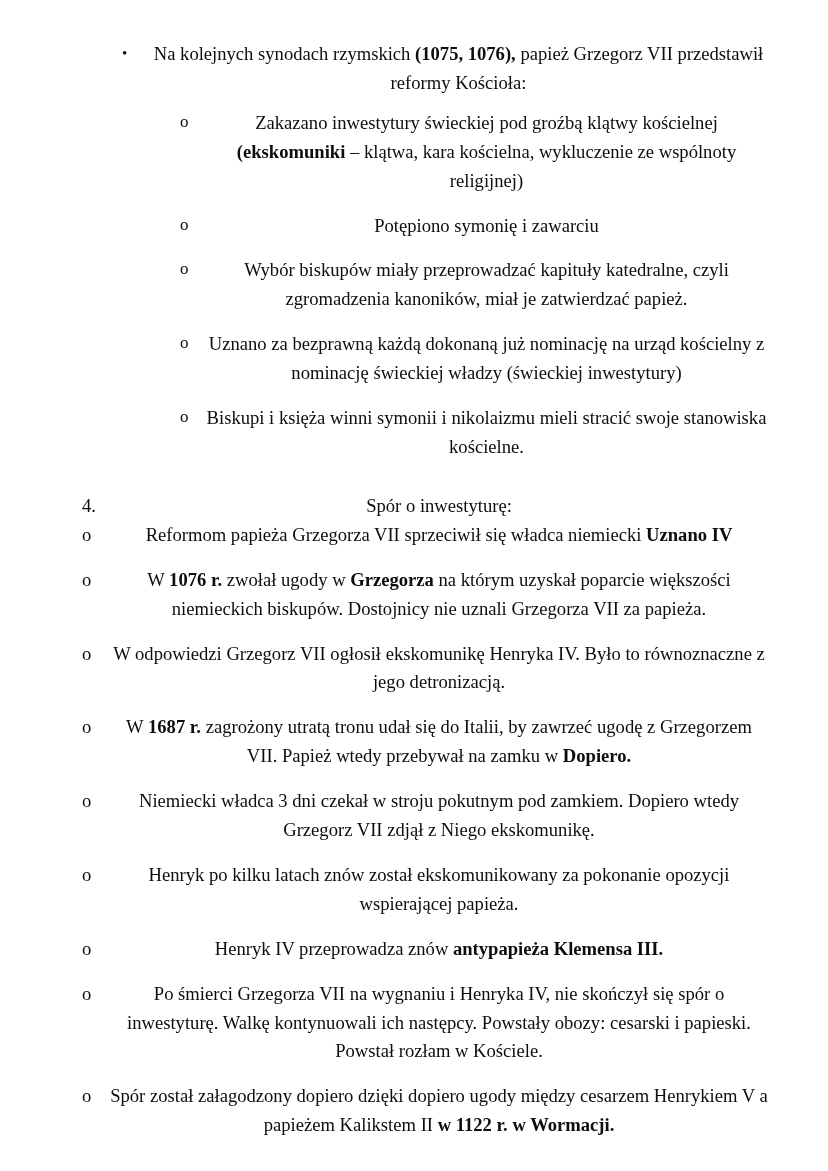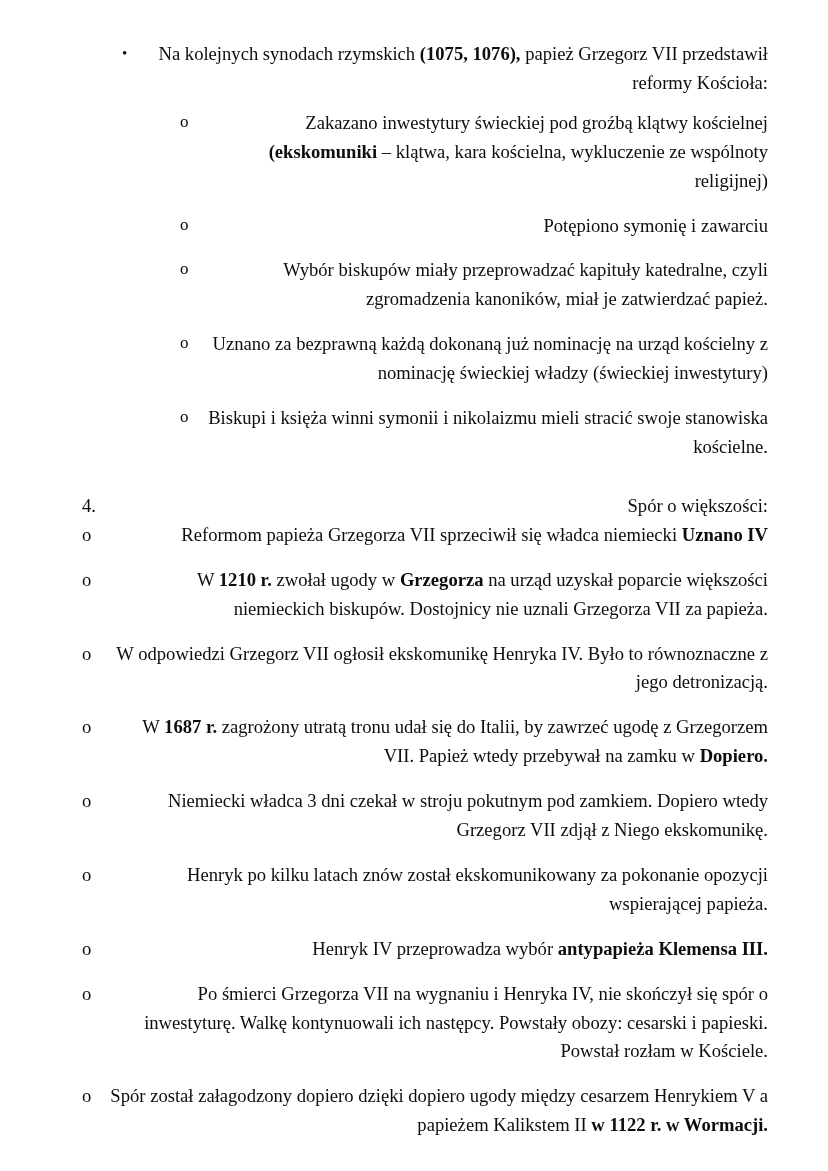--- a/index.html
+++ b/index.html
@@ -35,21 +35,21 @@
   }
   .marker {
     flex: 0 0 auto;
     text-align: left;
     line-height: 1.555;
     user-select: none;
   }
   .body-text {
     flex: 1 1 auto;
     line-height: 1.555;
-    text-align: right;
+    text-align: center;
   }
 
   
   .lvl1 { margin-left: 22px; }
   .lvl1 > .marker { width: 28px; }
 
   
   .lvl-bullet1 { margin-left: 62px; }
   .lvl-bullet1 > .marker { width: 27px; font-size: 15px; line-height: 1.75; }
 
@@ -89,49 +89,49 @@
       <div class="item lvl2 gap-md">
         <span class="marker">o</span>
         <span class="body-text"><span>Uznano za bezprawną każdą dokonaną już nominację na urząd kościelny z nominację świeckiej władzy (świeckiej inwestytury)</span></span>
       </div>
       <div class="item lvl2 gap-md">
         <span class="marker">o</span>
         <span class="body-text"><span>Biskupi i księża winni symonii i nikolaizmu mieli stracić swoje stanowiska kościelne.</span></span>
       </div>
       <div class="item lvl1 gap-xl">
         <span class="marker">4.</span>
-        <span class="body-text"><span>Spór o większości:</span></span>
+        <span class="body-text"><span>Spór o inwestyturę:</span></span>
       </div>
       <div class="item lvl1 gap-none">
         <span class="marker">o</span>
         <span class="body-text"><span>Reformom papieża Grzegorza VII sprzeciwił się władca niemiecki </span><b>Uznano IV</b></span>
       </div>
       <div class="item lvl1 gap-md">
         <span class="marker">o</span>
-        <span class="body-text"><span>W </span><b>1210 r.</b><span> zwołał ugody w </span><b>Grzegorza</b><span> na urząd uzyskał poparcie większości niemieckich biskupów. Dostojnicy nie uznali Grzegorza VII za papieża.</span></span>
+        <span class="body-text"><span>W </span><b>1076 r.</b><span> zwołał ugody w </span><b>Grzegorza</b><span> na którym uzyskał poparcie większości niemieckich biskupów. Dostojnicy nie uznali Grzegorza VII za papieża.</span></span>
       </div>
       <div class="item lvl1 gap-md">
         <span class="marker">o</span>
         <span class="body-text"><span>W odpowiedzi Grzegorz VII ogłosił ekskomunikę Henryka IV. Było to równoznaczne z jego detronizacją.</span></span>
       </div>
       <div class="item lvl1 gap-md">
         <span class="marker">o</span>
         <span class="body-text"><span>W </span><b>1687 r.</b><span> zagrożony utratą tronu udał się do Italii, by zawrzeć ugodę z Grzegorzem VII. Papież wtedy przebywał na zamku w </span><b>Dopiero.</b></span>
       </div>
       <div class="item lvl1 gap-md">
         <span class="marker">o</span>
         <span class="body-text"><span>Niemiecki władca 3 dni czekał w stroju pokutnym pod zamkiem. Dopiero wtedy Grzegorz VII zdjął z Niego ekskomunikę.</span></span>
       </div>
       <div class="item lvl1 gap-md">
         <span class="marker">o</span>
         <span class="body-text"><span>Henryk po kilku latach znów został ekskomunikowany za pokonanie opozycji wspierającej papieża.</span></span>
       </div>
       <div class="item lvl1 gap-md">
         <span class="marker">o</span>
-        <span class="body-text"><span>Henryk IV przeprowadza wybór </span><b>antypapieża Klemensa III.</b></span>
+        <span class="body-text"><span>Henryk IV przeprowadza znów </span><b>antypapieża Klemensa III.</b></span>
       </div>
       <div class="item lvl1 gap-md">
         <span class="marker">o</span>
         <span class="body-text"><span>Po śmierci Grzegorza VII na wygnaniu i Henryka IV, nie skończył się spór o inwestyturę. Walkę kontynuowali ich następcy. Powstały obozy: cesarski i papieski. Powstał rozłam w Kościele.</span></span>
       </div>
       <div class="item lvl1 gap-md">
         <span class="marker">o</span>
         <span class="body-text"><span>Spór został załagodzony dopiero dzięki dopiero ugody między cesarzem Henrykiem V a papieżem Kalikstem II </span><b>w 1122 r. w Wormacji.</b></span>
       </div>
       <div class="item lvl1 gap-lg">

